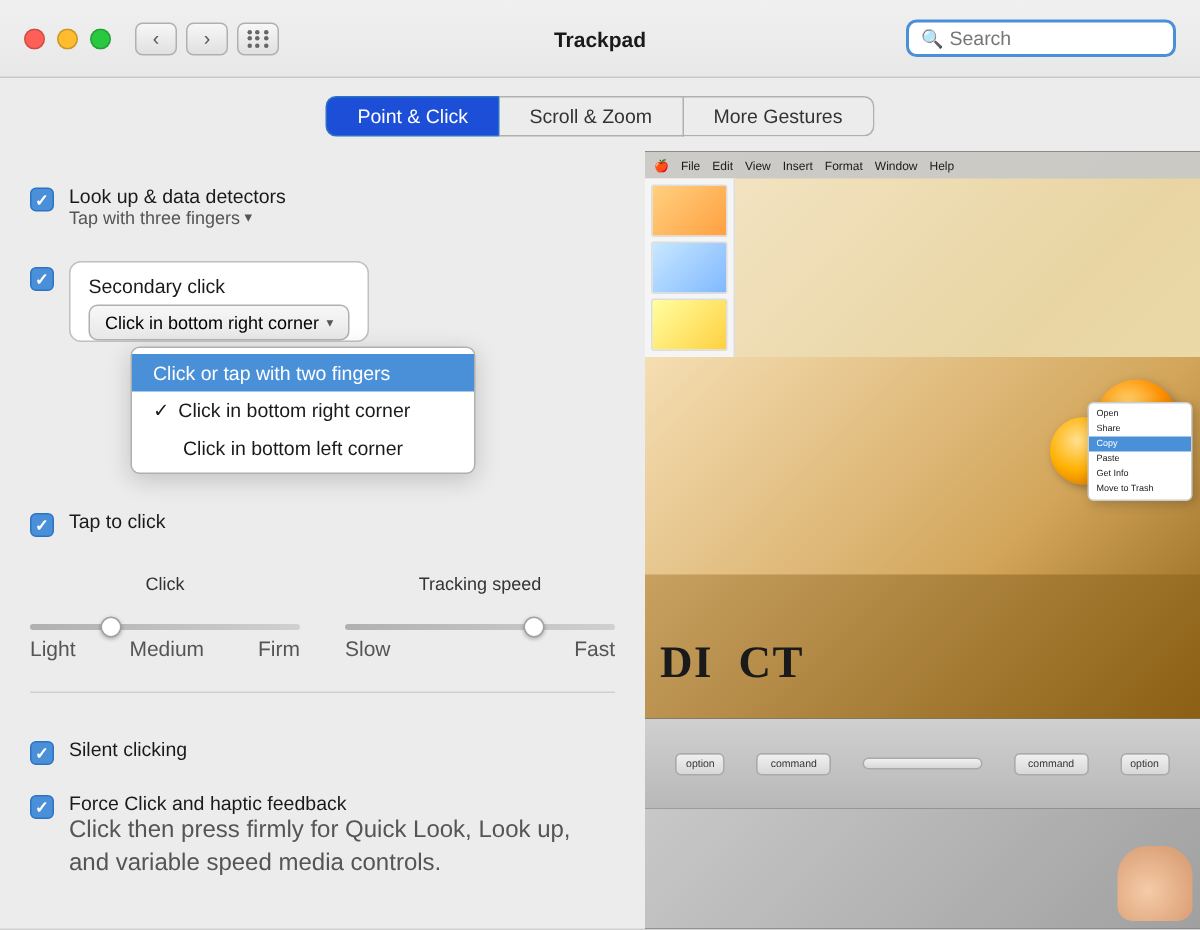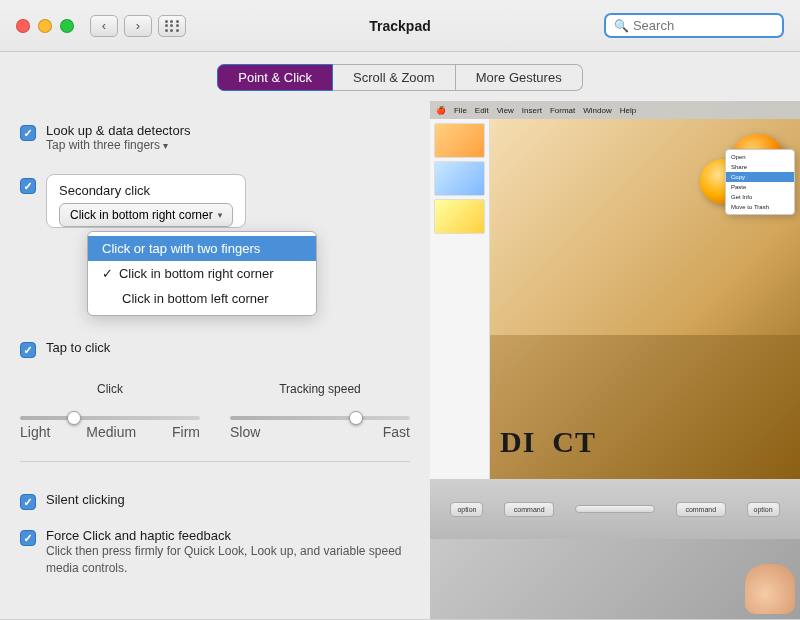--- a/index.html
+++ b/index.html
@@ -130,21 +130,21 @@
       background: transparent;
       color: #333;
     }
     .tab:first-child {
       border-radius: 7px 0 0 7px;
     }
     .tab:last-child {
       border-radius: 0 7px 7px 0;
     }
     .tab.active {
-      background: #701a75;
+      background: #1d4ed8;
       color: white;
       border-color: #2d73c4;
     }
     .tab:not(:first-child) {
       border-left: none;
     }
 
     
     .main-content {
       display: flex;
@@ -306,21 +306,21 @@
     }
 
     
     .bottom-settings {
       margin-top: 8px;
       display: flex;
       flex-direction: column;
       gap: 6px;
     }
     .force-click-desc {
-      font-size: 12px;
+      font-size: 16px;
       color: #555;
       margin-left: 26px;
       line-height: 1.4;
     }
 
     
     .right-panel {
       width: 370px;
       flex-shrink: 0;
       overflow: hidden;
@@ -360,20 +360,21 @@
     }
     .sim-menu-item {
       font-size: 8px;
       color: #1a1a1a;
     }
 
     
     .sim-app {
       display: flex;
       height: calc(100% - 18px);
+      flex-direction: column;
     }
     .sim-sidebar {
       width: 60px;
       background: #f5f5f5;
       border-right: 1px solid #ddd;
       padding: 4px;
       display: flex;
       flex-direction: column;
       gap: 3px;
     }

